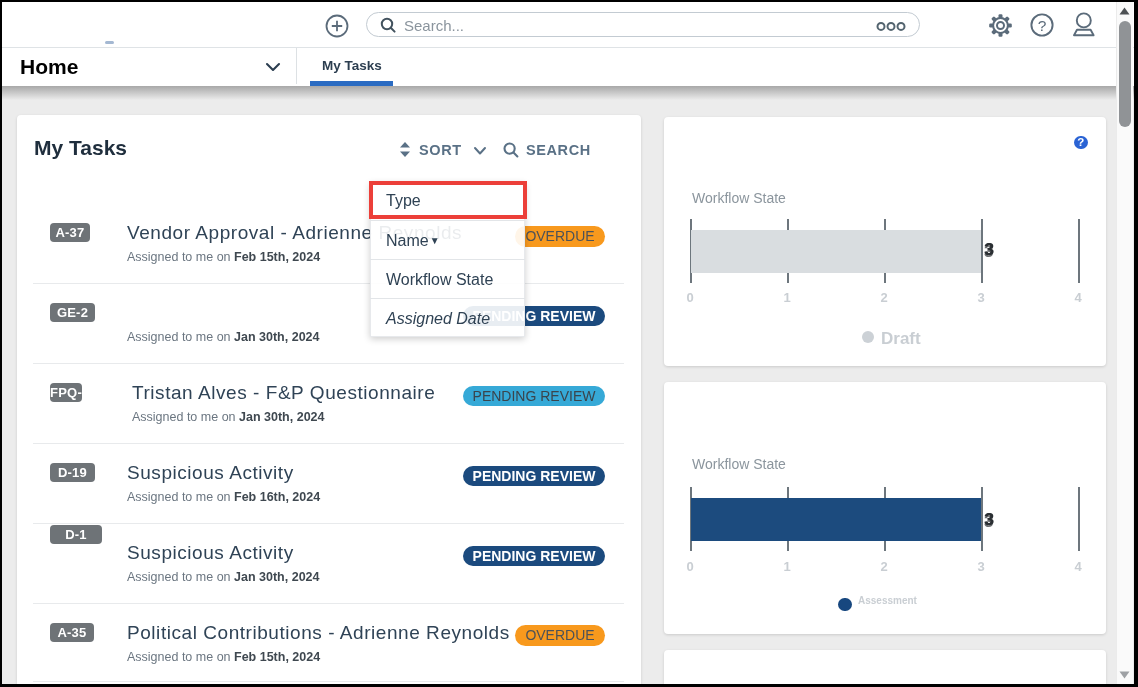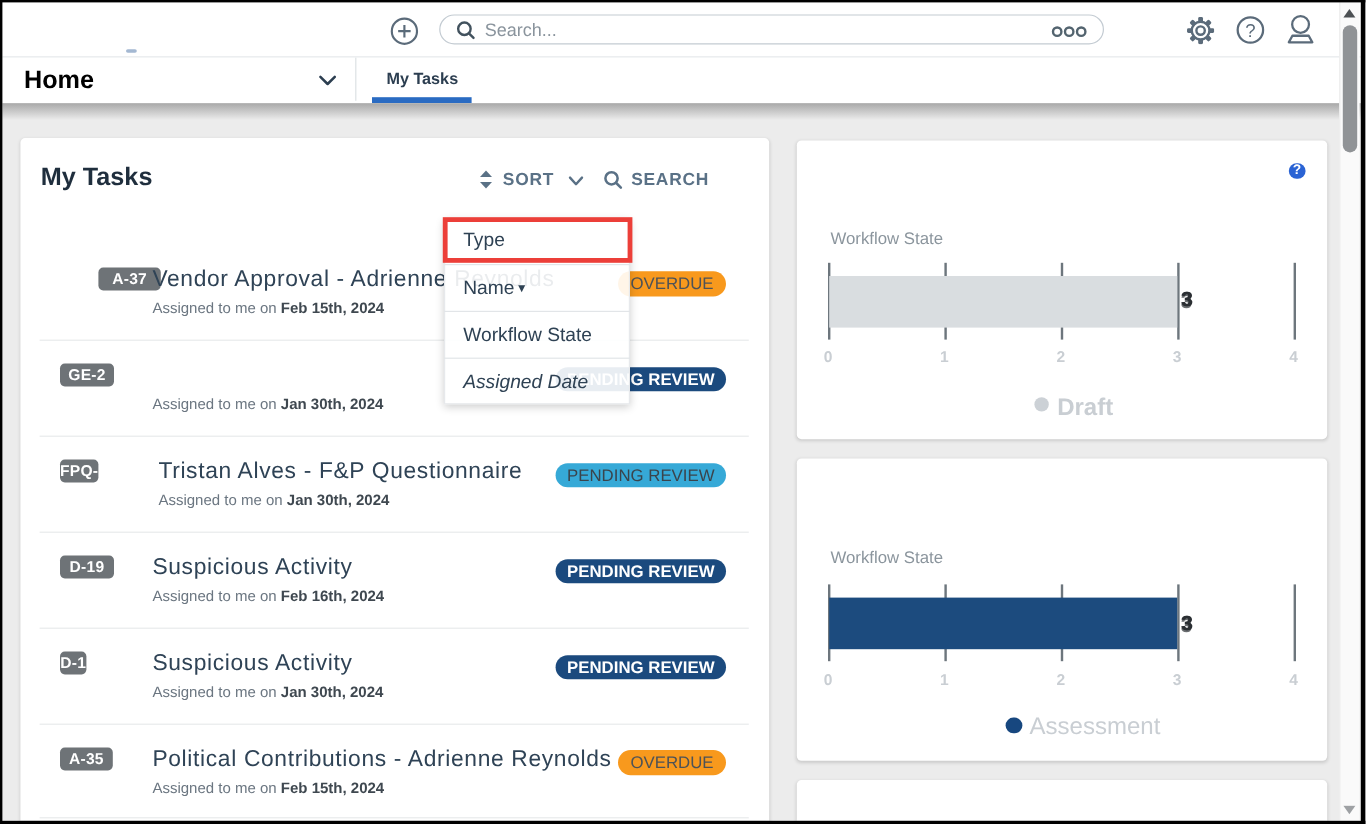--- a/index.html
+++ b/index.html
@@ -103,21 +103,21 @@
   <div class="abs" style="left:419px;top:142px;font-size:14.5px;font-weight:bold;color:#5a7186;letter-spacing:0.6px;">SORT</div>
   <svg class="abs" style="left:471px;top:144px;" width="18" height="14" viewBox="0 0 18 14">
     <path d="M4 4 L9 9.5 L14 4" fill="none" stroke="#5a7186" stroke-width="2" stroke-linecap="round" stroke-linejoin="round"></path>
   </svg>
   <svg class="abs" style="left:502px;top:141px;" width="18" height="18" viewBox="0 0 18 18">
     <circle cx="7.6" cy="7.6" r="5.1" fill="none" stroke="#5a7186" stroke-width="2.1"></circle>
     <path d="M11.5 11.5 L15.4 15.4" stroke="#5a7186" stroke-width="2.1" stroke-linecap="round"></path>
   </svg>
   <div class="abs" style="left:526px;top:142px;font-size:14.5px;font-weight:bold;color:#5a7186;letter-spacing:0.6px;">SEARCH</div>
 
-  <div class="abs badge" style="left:50px;top:223px;width:52px;margin-left:32px;">A-37</div>
+  <div class="abs badge" style="left:50px;top:223px;width:40px;">A-37</div>
   <div class="abs ttl" style="left:127px;top:222px;">Vendor Approval - Adrienne Reynolds</div>
   <div class="abs asg" style="left:127px;top:249.5px;">Assigned to me on <b>Feb 15th, 2024</b></div>
   <div class="abs pill-o" style="left:515px;top:226px;">OVERDUE</div>
   <div class="abs sep" style="top:283px;"></div>
 
   <div class="abs badge" style="left:50px;top:303px;width:45px;">GE-2</div>
   <div class="abs asg" style="left:127px;top:329.5px;">Assigned to me on <b>Jan 30th, 2024</b></div>
   <div class="abs pill-n" style="left:463px;top:306px;">PENDING REVIEW</div>
   <div class="abs sep" style="top:363px;"></div>
 
@@ -126,21 +126,21 @@
   <div class="abs asg" style="left:132px;top:409.5px;">Assigned to me on <b>Jan 30th, 2024</b></div>
   <div class="abs pill-c" style="left:463px;top:386px;">PENDING REVIEW</div>
   <div class="abs sep" style="top:443px;"></div>
 
   <div class="abs badge" style="left:50px;top:463px;width:45px;">D-19</div>
   <div class="abs ttl" style="left:127px;top:462px;">Suspicious Activity</div>
   <div class="abs asg" style="left:127px;top:489.5px;">Assigned to me on <b>Feb 16th, 2024</b></div>
   <div class="abs pill-n" style="left:463px;top:466px;">PENDING REVIEW</div>
   <div class="abs sep" style="top:523px;"></div>
 
-  <div class="abs badge" style="left:50px;top:543px;width:22px;">D-1</div>
+  <div class="abs badge" style="left:50px;top:525px;width:52px;">D-1</div>
   <div class="abs ttl" style="left:127px;top:542px;">Suspicious Activity</div>
   <div class="abs asg" style="left:127px;top:569.5px;">Assigned to me on <b>Jan 30th, 2024</b></div>
   <div class="abs pill-n" style="left:463px;top:546px;">PENDING REVIEW</div>
   <div class="abs sep" style="top:603px;"></div>
 
   <div class="abs badge" style="left:50px;top:623px;width:44px;">A-35</div>
   <div class="abs ttl" style="left:127px;top:622px;">Political Contributions - Adrienne Reynolds</div>
   <div class="abs asg" style="left:127px;top:649.5px;">Assigned to me on <b>Feb 15th, 2024</b></div>
   <div class="abs pill-o" style="left:515px;top:625px;">OVERDUE</div>
   <div class="abs sep" style="top:681px;"></div>
@@ -168,37 +168,37 @@
   <div class="abs grid" style="left:981px;top:219px;"></div>
   <div class="abs grid" style="left:1078px;top:219px;"></div>
   <div class="abs" style="left:691px;top:230px;width:290px;height:43px;background:#d9dde0;"></div>
   <div class="abs val3" style="left:984px;top:240px;">3</div>
   <div class="abs axl" style="left:685px;top:290px;">0</div>
   <div class="abs axl" style="left:782px;top:290px;">1</div>
   <div class="abs axl" style="left:879px;top:290px;">2</div>
   <div class="abs axl" style="left:976px;top:290px;">3</div>
   <div class="abs axl" style="left:1073px;top:290px;">4</div>
   <div class="abs" style="left:861.5px;top:331px;width:12px;height:12px;border-radius:50%;background:#ccd1d6;"></div>
-  <div class="abs" style="left:881px;top:329px;font-size:20px;font-weight:bold;color:#c9ced3;">Draft</div>
+  <div class="abs" style="left:881px;top:329px;font-size:17px;font-weight:bold;color:#c9ced3;">Draft</div>
 
   <div class="abs" style="left:692px;top:456px;font-size:14px;color:#8b959d;">Workflow State</div>
   <div class="abs grid" style="left:690px;top:487px;"></div>
   <div class="abs grid" style="left:787px;top:487px;"></div>
   <div class="abs grid" style="left:884px;top:487px;"></div>
   <div class="abs grid" style="left:981px;top:487px;"></div>
   <div class="abs grid" style="left:1078px;top:487px;"></div>
   <div class="abs" style="left:691px;top:498px;width:290px;height:43px;background:#1c4b7e;"></div>
   <div class="abs val3" style="left:984px;top:509.5px;">3</div>
   <div class="abs axl" style="left:685px;top:558.5px;">0</div>
   <div class="abs axl" style="left:782px;top:558.5px;">1</div>
   <div class="abs axl" style="left:879px;top:558.5px;">2</div>
   <div class="abs axl" style="left:976px;top:558.5px;">3</div>
   <div class="abs axl" style="left:1073px;top:558.5px;">4</div>
   <div class="abs" style="left:838px;top:597.5px;width:13.5px;height:13.5px;border-radius:50%;background:#17477f;"></div>
-  <div class="abs" style="left:858px;top:594.5px;font-size:20px;font-weight:normal;color:#c9ced3;">Assessment</div>
+  <div class="abs" style="left:858px;top:594.5px;font-size:10px;font-weight:bold;color:#c9ced3;">Assessment</div>
 
   <div class="abs" style="left:1116px;top:2px;width:17px;height:682px;background:#fafafa;border-left:1px solid #ebebeb;"></div>
   <svg class="abs" style="left:1119px;top:7px;" width="11" height="8" viewBox="0 0 11 8">
     <path d="M5.5 0.5 L10.5 7.5 H0.5 Z" fill="#4d5154"></path>
   </svg>
   <div class="abs" style="left:1118.5px;top:21px;width:12px;height:106px;background:#909396;border-radius:6px;"></div>
   <svg class="abs" style="left:1119px;top:671px;" width="11" height="8" viewBox="0 0 11 8">
     <path d="M0.5 0.5 H10.5 L5.5 7.5 Z" fill="#9ea1a4"></path>
   </svg>
 

